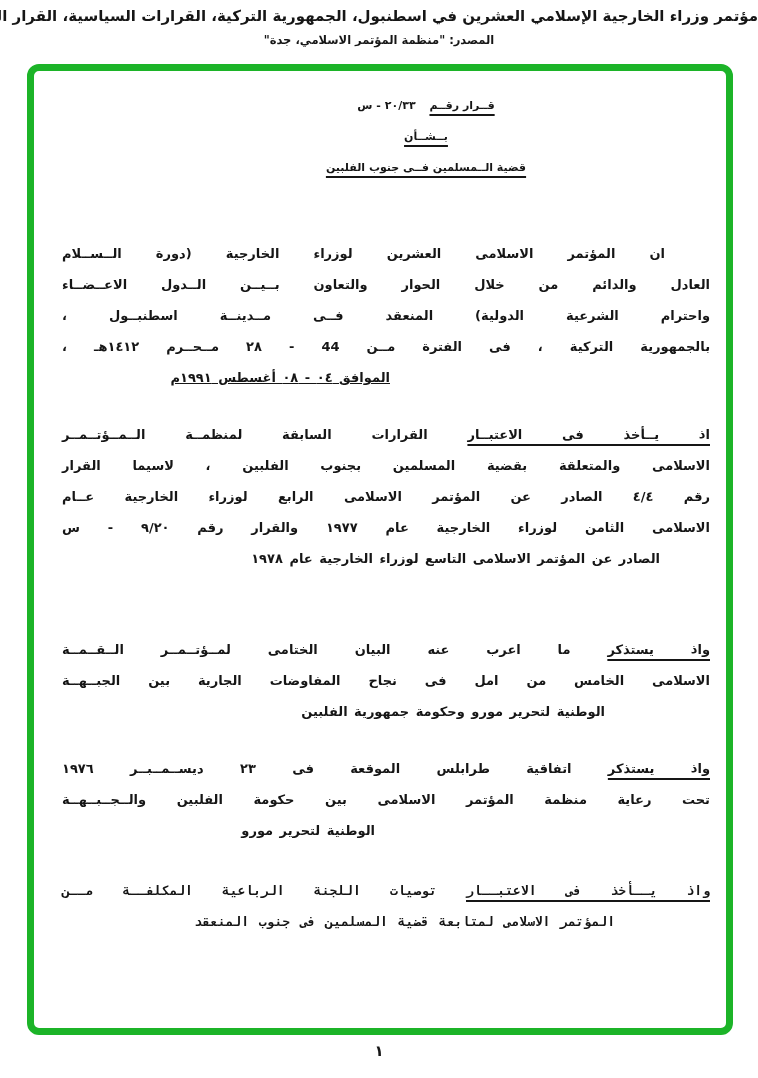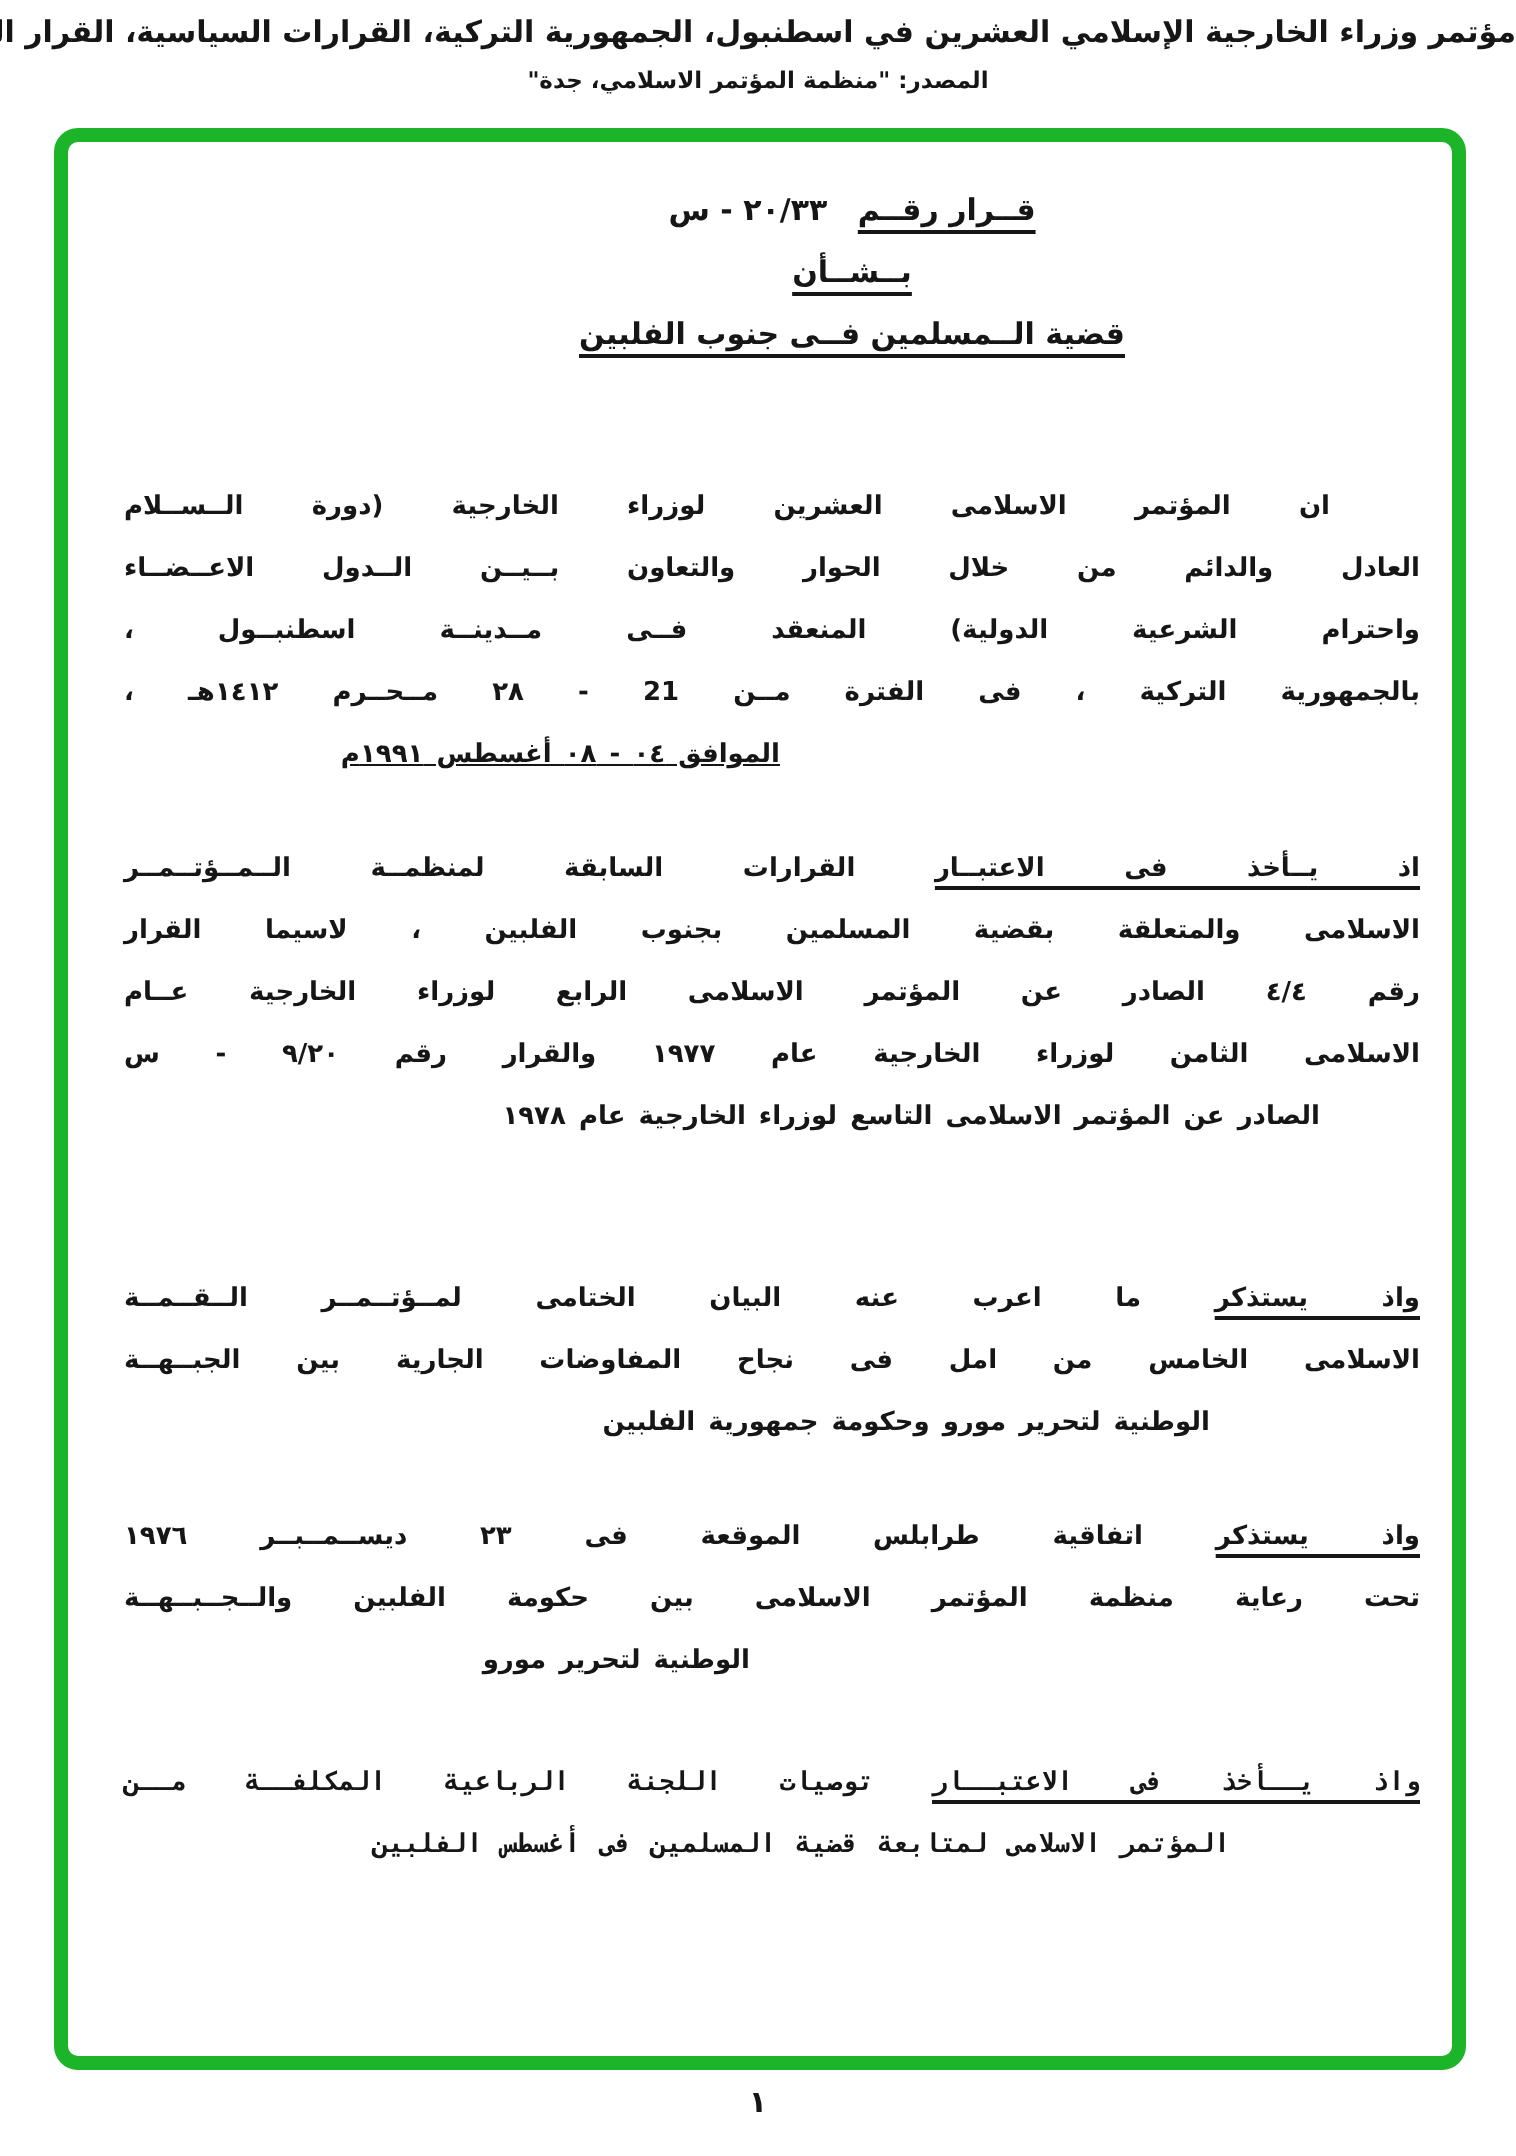--- a/index.html
+++ b/index.html
@@ -9,21 +9,21 @@
 
   .hdr1{position:absolute;top:7px;left:0;right:0;text-align:center;
         font-size:15px;font-weight:bold;white-space:nowrap;letter-spacing:0;}
   .hdr2{position:absolute;top:33px;left:0;right:0;text-align:center;
         font-size:11.5px;font-weight:bold;}
 
   #green-box{position:absolute;top:64px;left:27px;width:692px;height:957px;
              border:7px solid #1cb428;border-radius:12px;background:transparent;}
 
   #doc-title{position:absolute;top:90px;left:130px;width:592px;text-align:center;
-             font-size:15px;font-weight:bold;}
+             font-size:11px;font-weight:bold;}
   #doc-title .t-line{line-height:31px;height:31px;white-space:nowrap;}
   #doc-title .num{margin-right:10px;}
 
   .ul{text-decoration:underline;text-underline-offset:5px;text-decoration-thickness:2px;}
 
   .para{position:absolute;right:48px;left:62px;font-size:13px;font-weight:bold;
         word-spacing:2px;direction:rtl;}
   .line{line-height:31px;height:31px;text-align:right;white-space:nowrap;overflow:visible;}
   .line.just{white-space:normal;text-align:justify;text-align-last:justify;}
 
@@ -52,21 +52,21 @@
     <div class="t-line">
       <span class="ul">قضية  الــمسلمين فــى جنوب الفلبين</span>
     </div>
   </div>
 
   <div id="paragraphs-root">
       <div class="para" style="top: 238px;">
         <div class="line just" style="padding-right: 45px;"><span>ان المؤتمر الاسلامى العشرين لوزراء الخارجية (دورة الــســلام</span></div>
         <div class="line just"><span>العادل والدائم من خلال الحوار والتعاون بــيــن الــدول  الاعــضــاء</span></div>
         <div class="line just"><span>واحترام الشرعية الدولية) المنعقد فــى مــدينــة اسطنبــول ،</span></div>
-        <div class="line just"><span>بالجمهورية التركية ، فى الفترة مــن 21 - ٢٨ مــحــرم ١٤١٢هـ ،</span></div>
+        <div class="line just"><span>بالجمهورية التركية ، فى الفترة مــن 44 - ٢٨ مــحــرم ١٤١٢هـ ،</span></div>
         <div class="line" style="padding-right: 320px; text-decoration: underline;"><span>الموافق ٠٤ - ٠٨ أغسطس ١٩٩١م</span></div>
       </div>
       <div class="para" style="top: 419px;">
         <div class="line just"><span class="ul">اذ يــأخذ فى الاعتبــار</span><span> القرارات السابقة لمنظمــة الــمــؤتــمــر</span></div>
         <div class="line just"><span>الاسلامى والمتعلقة بقضية المسلمين بجنوب الفلبين ، لاسيما القرار</span></div>
         <div class="line just"><span>رقم ٤/٤ الصادر عن المؤتمر الاسلامى الرابع لوزراء الخارجية عــام</span></div>
         <div class="line just"><span>الاسلامى الثامن لوزراء الخارجية عام ١٩٧٧ والقرار رقم ٩/٢٠ - س</span></div>
         <div class="line" style="padding-right: 50px;"><span>الصادر عن المؤتمر الاسلامى التاسع لوزراء الخارجية عام ١٩٧٨</span></div>
       </div>
       <div class="para" style="top: 634px;">
@@ -74,19 +74,19 @@
         <div class="line just"><span>الاسلامى الخامس من امل فى نجاح المفاوضات الجارية بين الجبــهــة</span></div>
         <div class="line" style="padding-right: 105px;"><span>الوطنية لتحرير مورو وحكومة جمهورية الفلبين</span></div>
       </div>
       <div class="para" style="top: 753px;">
         <div class="line just"><span class="ul">واذ يستذكر</span><span> اتفاقية طرابلس الموقعة فى ٢٣ ديســمــبــر ١٩٧٦</span></div>
         <div class="line just"><span>تحت رعاية منظمة المؤتمر الاسلامى بين حكومة الفلبين والــجــبــهــة</span></div>
         <div class="line" style="padding-right: 335px;"><span>الوطنية لتحرير مورو</span></div>
       </div>
       <div class="para" style="top: 876px; font-family: Liberation Mono, monospace;">
         <div class="line just"><span class="ul">واذ يــأخذ فى الاعتبــار</span><span> توصيات اللجنة الرباعية المكلفــة مــن</span></div>
-        <div class="line" style="padding-right: 95px;"><span>المؤتمر الاسلامى لمتابعة قضية المسلمين فى أغسطس الفلبين</span></div>
+        <div class="line" style="padding-right: 95px;"><span>المؤتمر الاسلامى لمتابعة قضية المسلمين فى جنوب المنعقد</span></div>
       </div>
     </div>
 
   <div class="pagenum">١</div>
 
 </div>
 
 </body></html>

